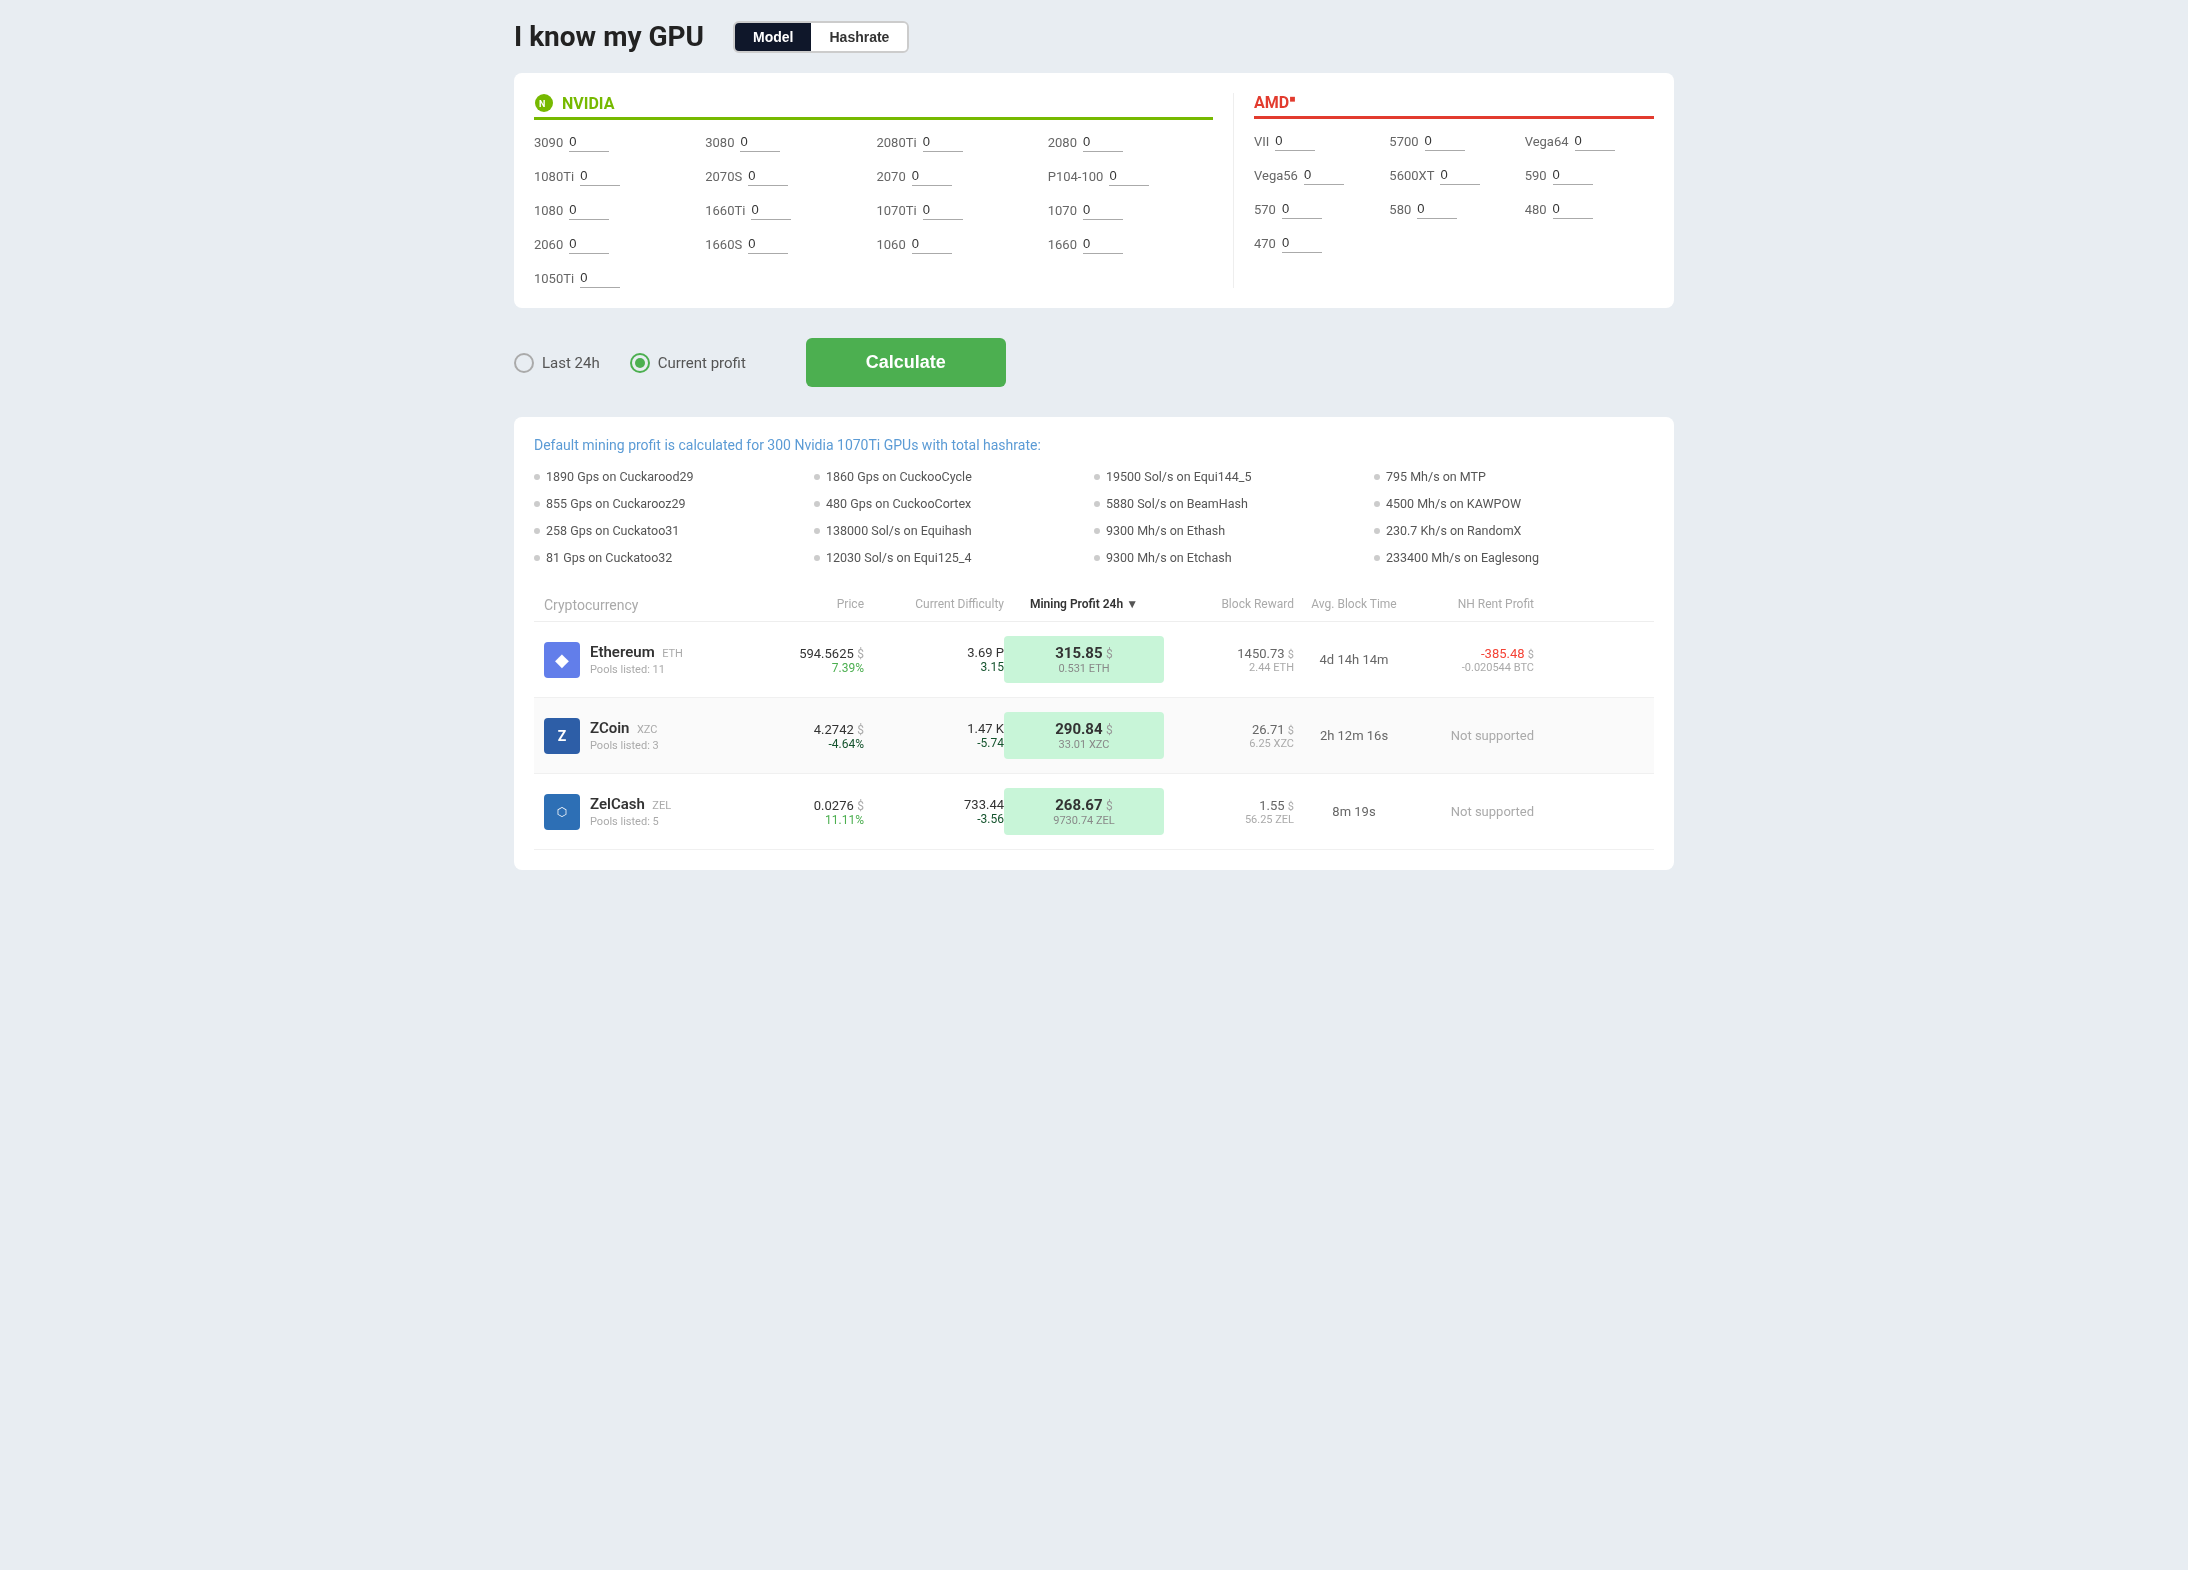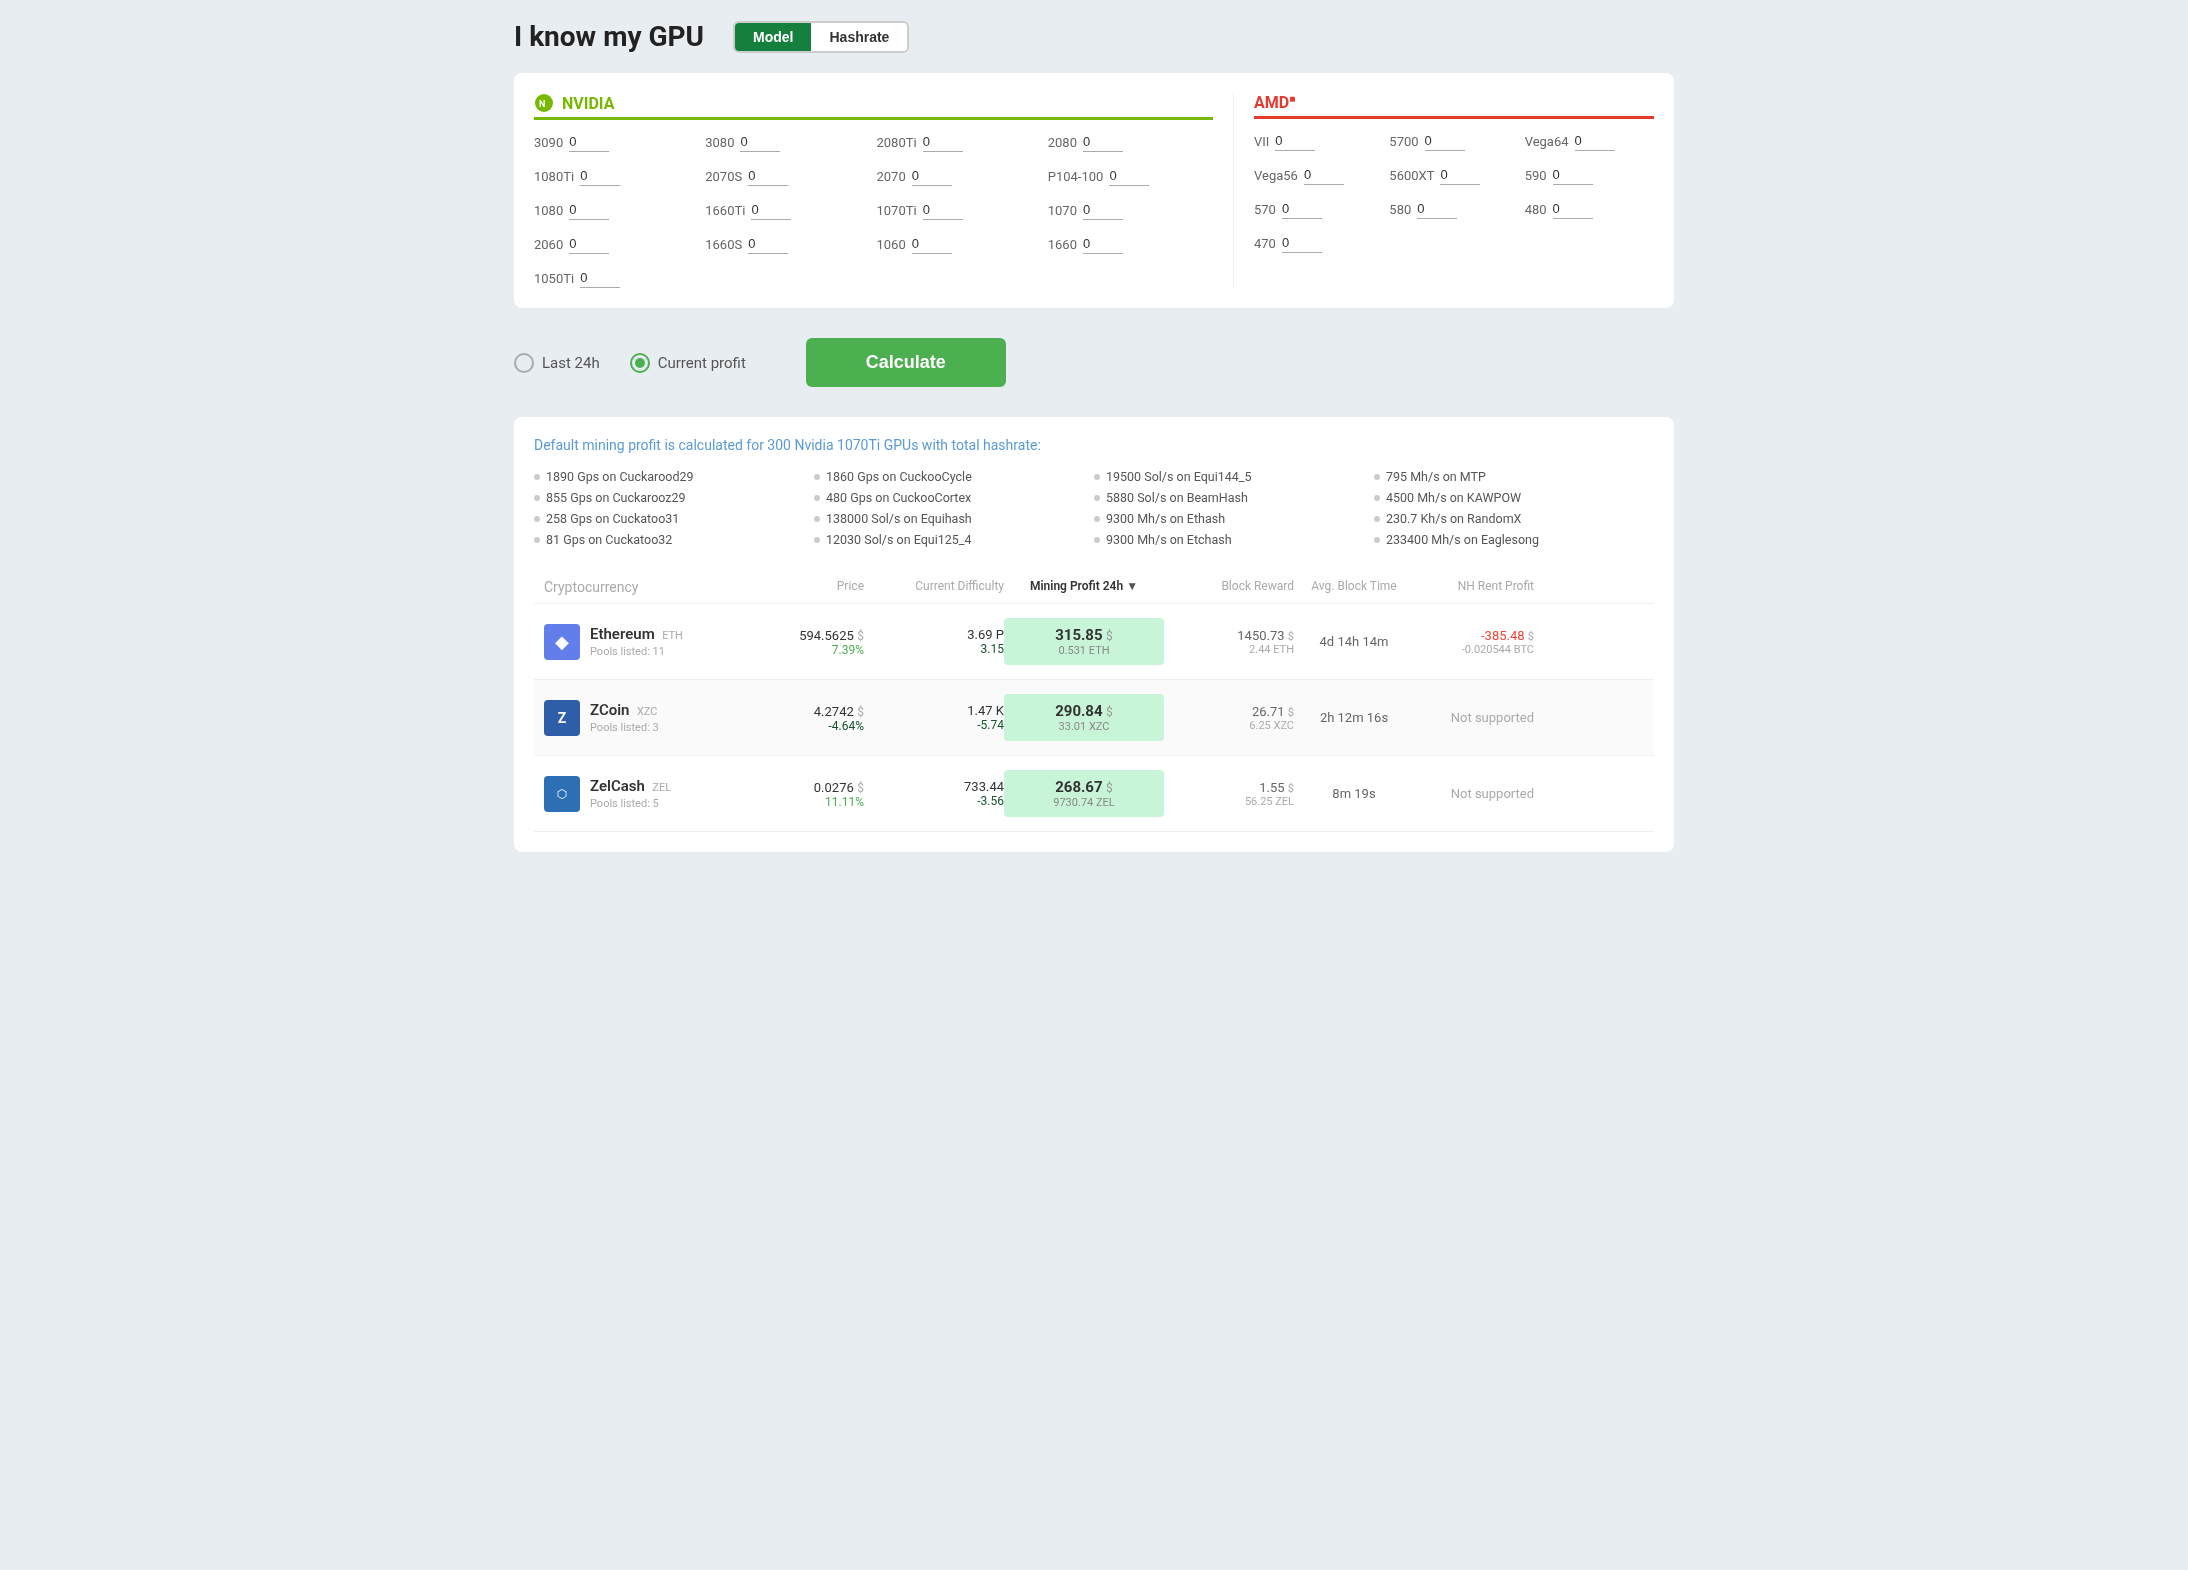--- a/index.html
+++ b/index.html
@@ -34,21 +34,21 @@
     .toggle-btn {
       padding: 6px 18px;
       font-size: 14px;
       font-weight: 600;
       cursor: pointer;
       border: none;
       background: white;
       color: #333;
     }
     .toggle-btn.active {
-      background: #15803d;
+      background: #0f172a;
       color: white;
     }
     .gpu-section {
       background: white;
       border-radius: 8px;
       padding: 20px;
       margin-bottom: 20px;
       display: flex;
       gap: 0;
     }
@@ -163,21 +163,21 @@
       padding: 20px;
     }
     .default-info {
       color: #5b9bd5;
       font-size: 14px;
       margin-bottom: 16px;
     }
     .hashrate-grid {
       display: grid;
       grid-template-columns: repeat(4, 1fr);
-      gap: 6px 0;
+      gap: 12px 0;
       margin-bottom: 24px;
     }
     .hashrate-item {
       display: flex;
       align-items: center;
       gap: 6px;
       font-size: 12.5px;
       color: #555;
     }
     .hashrate-bullet {

